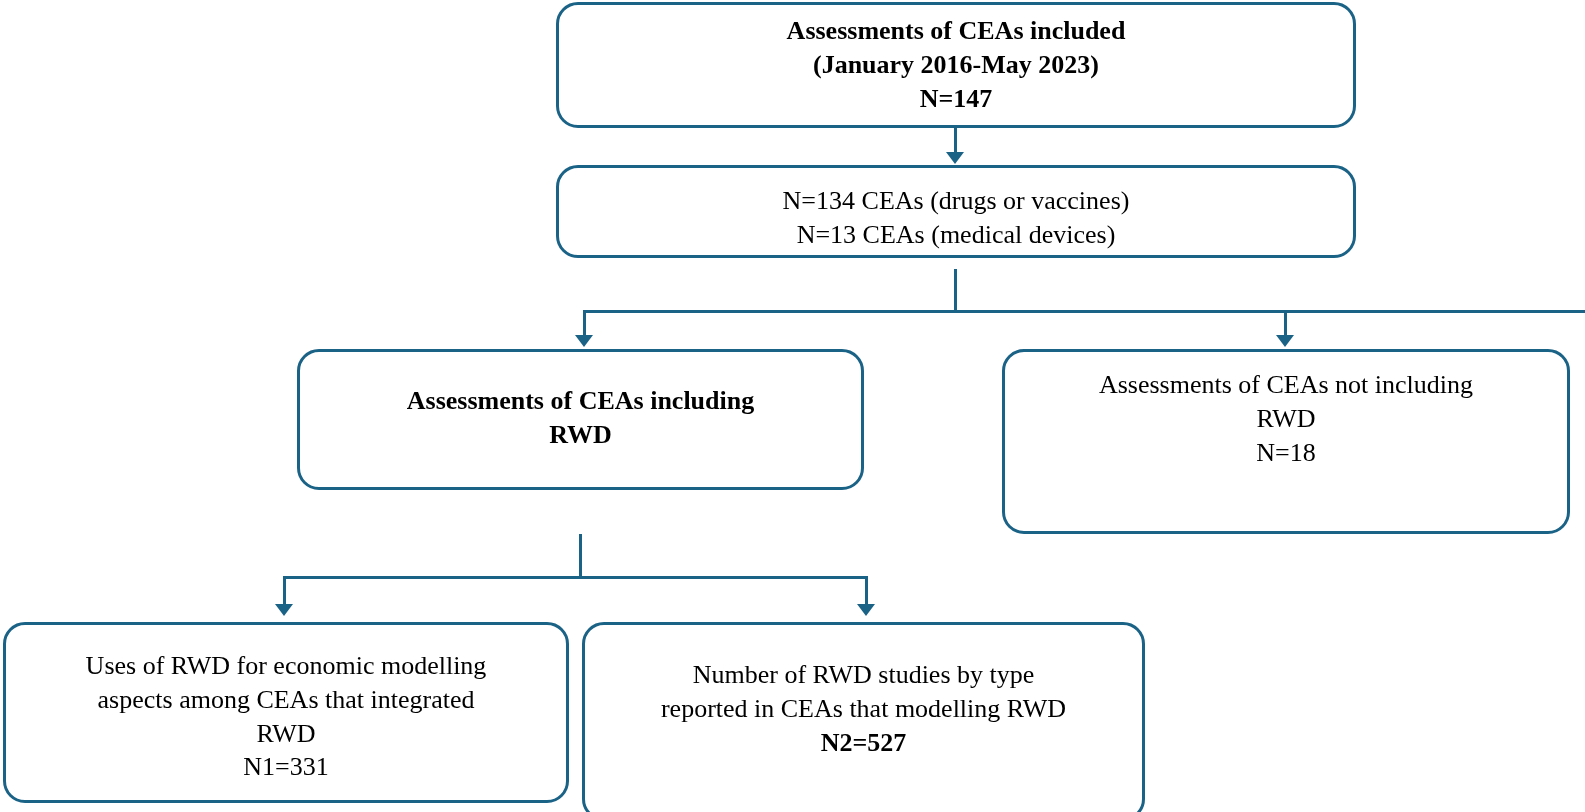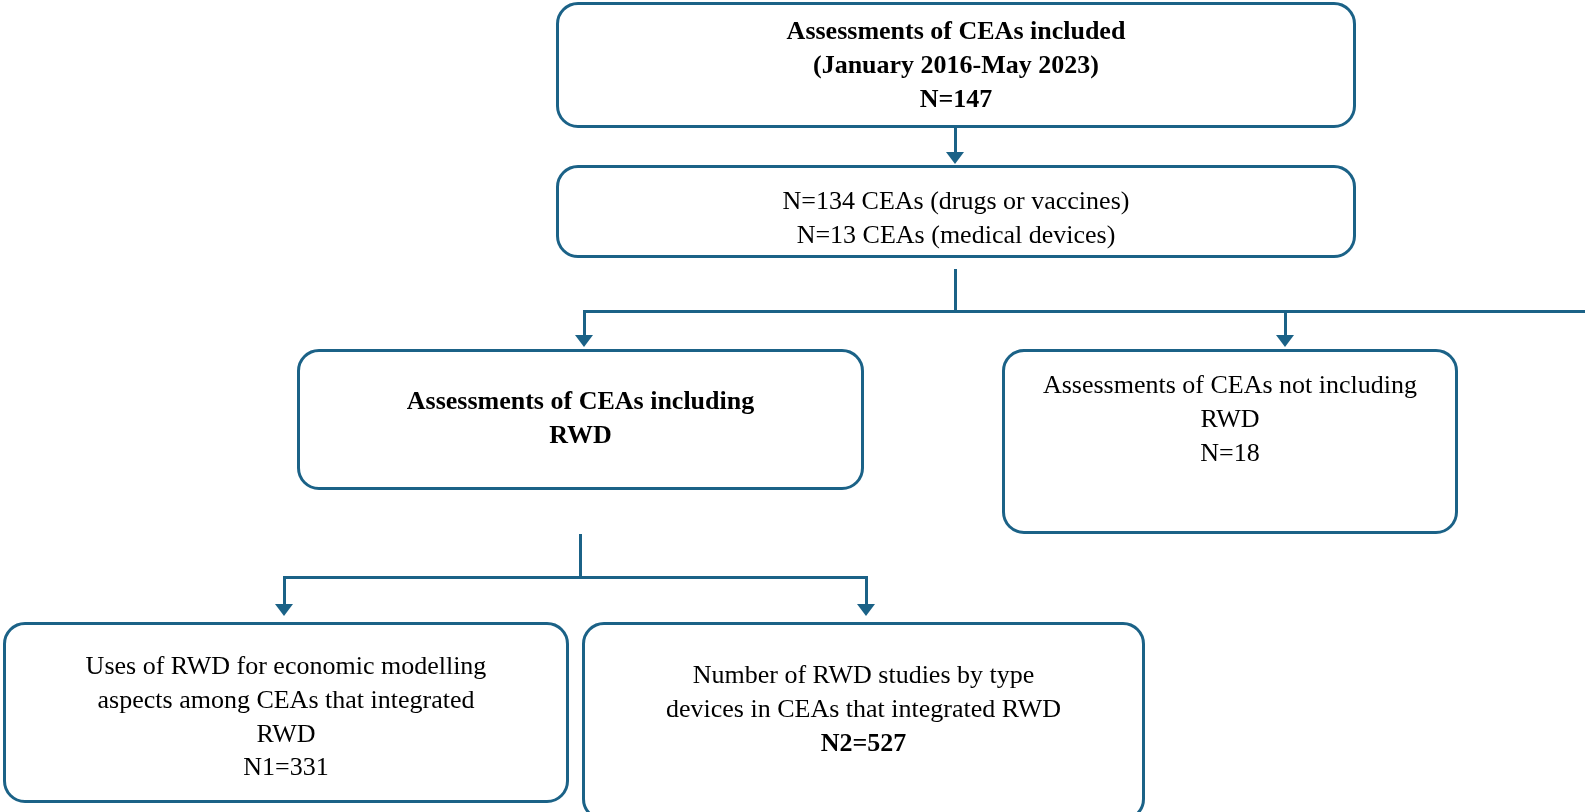--- a/index.html
+++ b/index.html
@@ -55,21 +55,21 @@
   #node-rwd-yes {
     left: 297px;
     top: 349px;
     width: 567px;
     height: 141px;
     padding-top: 32px;
   }
   #node-rwd-no {
     left: 1002px;
     top: 349px;
-    width: 456px;
+    width: 568px;
     height: 185px;
     padding-top: 16px;
   }
   #node-uses {
     left: 3px;
     top: 622px;
     width: 566px;
     height: 181px;
     padding-top: 24px;
   }
@@ -142,21 +142,21 @@
 
   <div class="node" id="node-uses">
     <span class="line">Uses of RWD for economic modelling</span>
     <span class="line">aspects among CEAs that integrated</span>
     <span class="line">RWD</span>
     <span class="line">N1=331</span>
   </div>
 
   <div class="node" id="node-studies">
     <span class="line">Number of RWD studies by type</span>
-    <span class="line">devices in CEAs that integrated RWD</span>
+    <span class="line">reported in CEAs that modelling RWD</span>
     <span class="line bold">N2=527</span>
   </div>
 
   <div class="conn vline" id="c1-v"></div>
   <div class="arrow-head" id="c1-a"></div>
 
   <div class="conn vline" id="c2-v"></div>
   <div class="conn hline" id="c2-h"></div>
   <div class="conn vline" id="c2-lv"></div>
   <div class="arrow-head" id="c2-la"></div>

